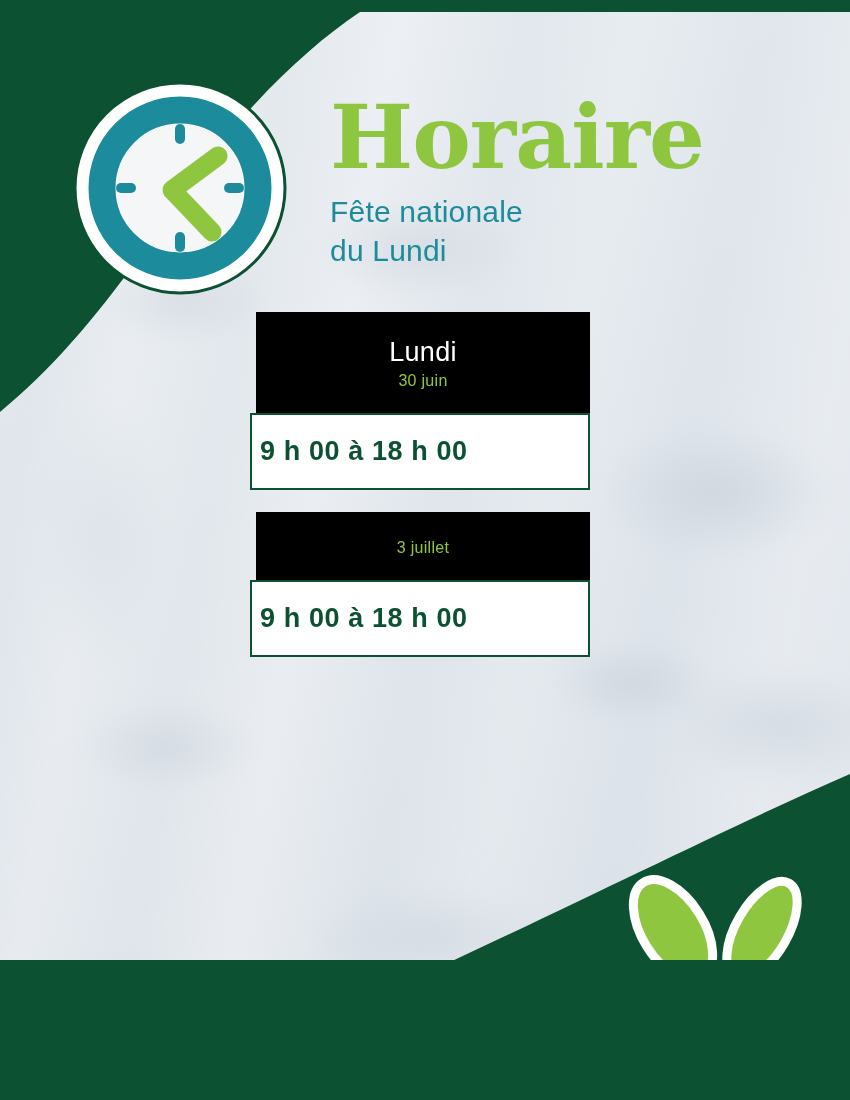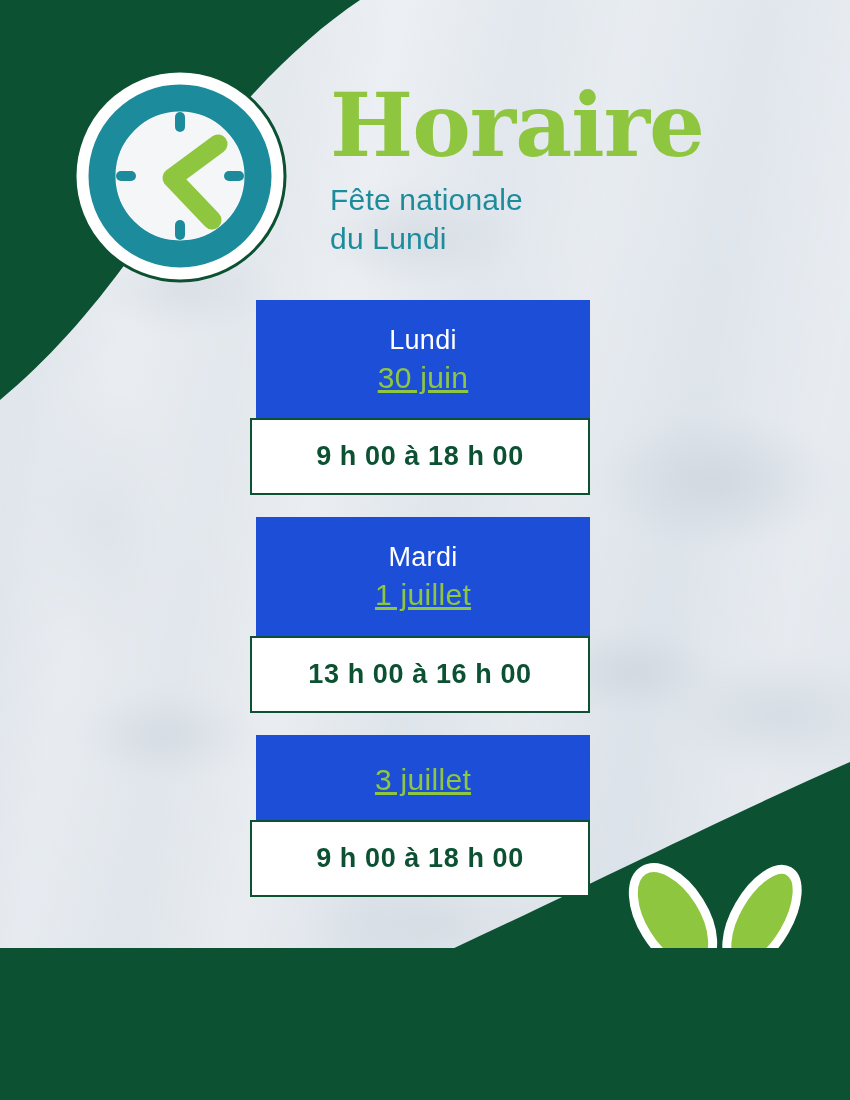--- a/index.html
+++ b/index.html
@@ -11,20 +11,21 @@
     background: #0b5132;
     font-family: "Liberation Sans", sans-serif;
   }
 
   #poster {
     position: relative;
     width: 850px;
     height: 948px;
     overflow: hidden;
     background: #0b5132;
+    margin-top: 12px;
   }
 
   
   .photo-layer {
     position: absolute;
     inset: 0;
     background:
       
       radial-gradient(ellipse 120px 60px at 200px 300px, rgba(205,212,219,.85), rgba(205,212,219,0) 70%),
       radial-gradient(ellipse 140px 70px at 420px 250px, rgba(198,206,215,.75), rgba(198,206,215,0) 70%),
@@ -109,52 +110,51 @@
 
   .card {
     position: relative;
     width: 340px;
     margin: 0 0 22px 250px;
   }
 
   .card-head {
     width: 334px;
     margin-left: 6px;
-    background: #1d4ed8;
+    background: #000000;
     padding: 24px 10px 22px;
     text-align: center;
   }
 
   .card-day {
     font-family: "Liberation Sans", sans-serif;
     font-weight: 400;
     font-size: 27px;
     color: #ffffff;
     line-height: 1.22;
     letter-spacing: .3px;
   }
 
   .card-date {
     font-family: "Liberation Sans", sans-serif;
     font-weight: 400;
-    font-size: 30px;
+    font-size: 16px;
     color: #8fc640;
     line-height: 1.25;
     margin-top: 2px;
     letter-spacing: .3px;
-    text-decoration: underline;
   }
 
   .card-hours {
     width: 340px;
     margin-left: 0;
     background: #ffffff;
     border: 2px solid #0b5132;
     padding: 21px 8px 21px;
-    text-align: center;
+    text-align: left;
     font-family: "Liberation Sans", sans-serif;
     font-weight: 700;
     font-size: 27px;
     color: #0b5132;
     letter-spacing: .6px;
   }
 
   
   .butterfly {
     position: absolute;
@@ -213,27 +213,20 @@
   <div class="cards">
 
     <div class="card">
       <div class="card-head">
         <div class="card-day">Lundi</div>
         <div class="card-date">30 juin</div>
       </div>
       <div class="card-hours">9 h 00 à 18 h 00</div>
     </div>
 
-    <div class="card">
-      <div class="card-head">
-        <div class="card-day">Mardi</div>
-        <div class="card-date">1 juillet</div>
-      </div>
-      <div class="card-hours">13 h 00 à 16 h 00</div>
-    </div>
 
     <div class="card">
       <div class="card-head">
         <div class="card-date">3 juillet</div>
       </div>
       <div class="card-hours">9 h 00 à 18 h 00</div>
     </div>
 
   </div>
 

